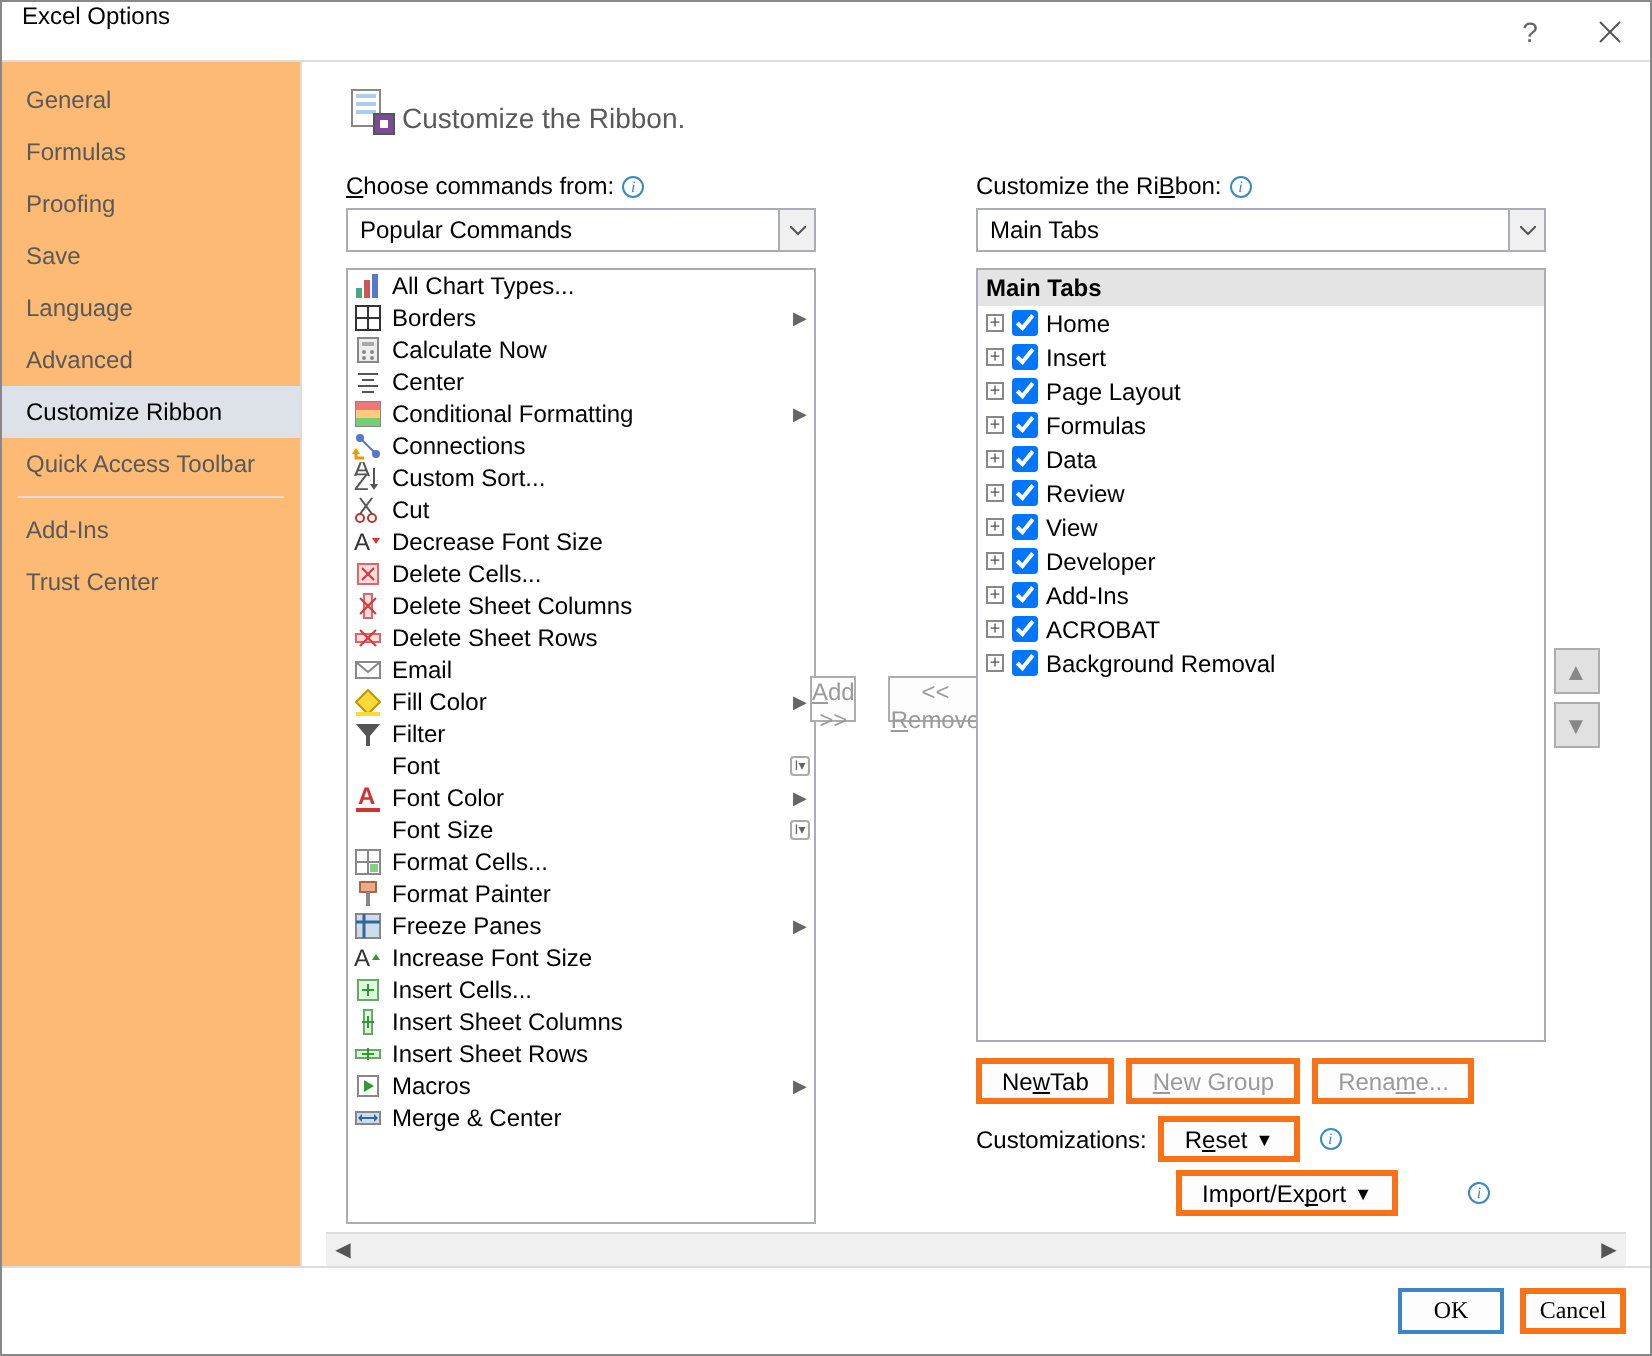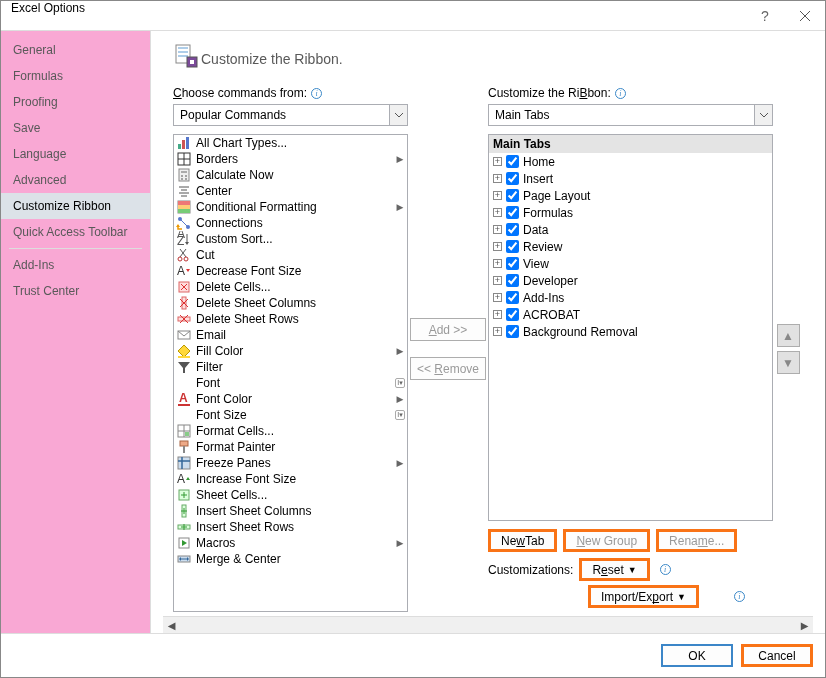--- a/index.html
+++ b/index.html
@@ -5,35 +5,35 @@
 * { box-sizing: border-box; margin: 0; padding: 0; font-family: "Segoe UI", Tahoma, sans-serif; font-size: 12px; }
 body { background: #fff; width: 826px; height: 678px; border: 1px solid #888; position: relative; display: flex; flex-direction: column; }
 
 .titlebar { height: 30px; display: flex; align-items: flex-start; padding: 0 0 0 10px; border-bottom: 1px solid #ddd; }
 .titlebar .title { flex: 1; }
 .titlebar .tbtn { width: 40px; height: 30px; display: flex; align-items: center; justify-content: center; font-size: 14px; color: #666; cursor: default; }
 .titlebar .tbtn svg { stroke: #555; stroke-width: 1; fill: none; }
 
 .content { flex: 1; display: flex; overflow: hidden; }
 
-.sidebar { width: 150px; background: #f9a8d4; border-right: 1px solid #ddd; padding: 6px 0; }
+.sidebar { width: 150px; background: #fdba74; border-right: 1px solid #ddd; padding: 6px 0; }
 .sidebar .cat { padding: 6px 12px; color: #595959; cursor: default; }
 .sidebar .cat.sel { background: #dce2e8; color: #000; }
 .sidebar .sep { height: 1px; background: #ddd; margin: 3px 8px; }
 
 .main { flex: 1; display: flex; flex-direction: column; padding: 12px 0 0 0; overflow: hidden; }
 .hdr { display: flex; align-items: center; gap: 0; padding: 0 0 12px 22px; }
 .hdr svg { }
 .hdr .txt { font-size: 14px; color: #595959; }
 
 .cols { flex: 1; display: flex; gap: 0; padding: 0 22px 0 22px; overflow: hidden; }
 
 .col { display: flex; flex-direction: column; }
 .colL { width: 235px; }
-.colM { width: 80px; display: flex; flex-direction: column; align-items: center; justify-content: center; gap: 16px; }
+.colM { width: 80px; display: flex; flex-direction: row; align-items: center; justify-content: center; gap: 16px; }
 .colR { flex: 1; }
 .colArrows { width: 30px; display: flex; flex-direction: column; align-items: center; justify-content: center; gap: 4px; }
 
 .lbl { margin-bottom: 4px; }
 .info-icon { color: #3a88c8; border: 1px solid #3a88c8; border-radius: 50%; width: 11px; height: 11px; display: inline-flex; align-items: center; justify-content: center; font-size: 8px; font-style: italic; font-family: serif; margin-left: 4px; vertical-align: 1px; }
 .und { text-decoration: underline; text-decoration-skip-ink: none; }
 
 .combo { border: 1px solid #abadb3; height: 22px; display: flex; align-items: center; background: #fff; margin-bottom: 8px; }
 .combo .val { flex: 1; padding: 0 6px; }
 .combo .drop { width: 18px; height: 20px; border-left: 1px solid #abadb3; display: flex; align-items: center; justify-content: center; background: #f0f0f0; }
@@ -61,21 +61,21 @@
 .btn { border: 3px solid #f97316; background: #fdfdfd; height: 23px; padding: 0 10px; cursor: default; display: inline-flex; align-items: center; }
 .btn.disabled { color: #9a9a9a; }
 .btn .caret-down { margin-left: 4px; font-size: 9px; }
 .custrow { display: flex; align-items: center; gap: 6px; margin-bottom: 4px; }
 
 .hscroll { height: 17px; background: #f0f0f0; border-top: 1px solid #ddd; margin: 4px 12px 0 12px; display: flex; align-items: center; }
 .hscroll .harrow { width: 17px; height: 17px; display: flex; align-items: center; justify-content: center; color: #555; font-size: 10px; }
 .hscroll .htrack { flex: 1; }
 
 .footer { height: 44px; border-top: 1px solid #ddd; display: flex; align-items: center; justify-content: flex-end; gap: 8px; padding: 0 12px; }
-.footer .btn { width: 72px; justify-content: center; }
+.footer .btn { width: 53px; justify-content: center; font-family: Liberation Serif, serif; }
 .footer .btn.ok { border: 2px solid #3c86c8; }
 </style>
 </head>
 <body>
 
 <div class="titlebar">
   <div class="title">Excel Options</div>
   <div class="tbtn">?</div>
   <div class="tbtn">
     <svg width="12" height="12">
@@ -368,21 +368,21 @@
               <span class="sub"></span>
             </div>
             <div class="cmd-row">
               <span class="ico">
                 <svg width="16" height="16" viewBox="0 0 16 16">
                   <rect x="3" y="3" width="10" height="10" fill="#dfd" stroke="#6a6"></rect>
                   <line x1="8" y1="5" x2="8" y2="11" stroke="#393"></line>
                   <line x1="5" y1="8" x2="11" y2="8" stroke="#393"></line>
                 </svg>
               </span>
-              <span class="txt">Sheet Cells...</span>
+              <span class="txt">Insert Cells...</span>
               <span class="sub"></span>
             </div>
             <div class="cmd-row">
               <span class="ico">
                 <svg width="16" height="16" viewBox="0 0 16 16">
                   <rect x="6" y="2" width="4" height="12" fill="#dfd" stroke="#6a6"></rect>
                   <line x1="8" y1="5" x2="8" y2="11" stroke="#393"></line>
                   <line x1="5" y1="8" x2="11" y2="8" stroke="#393"></line>
                 </svg>
               </span>

